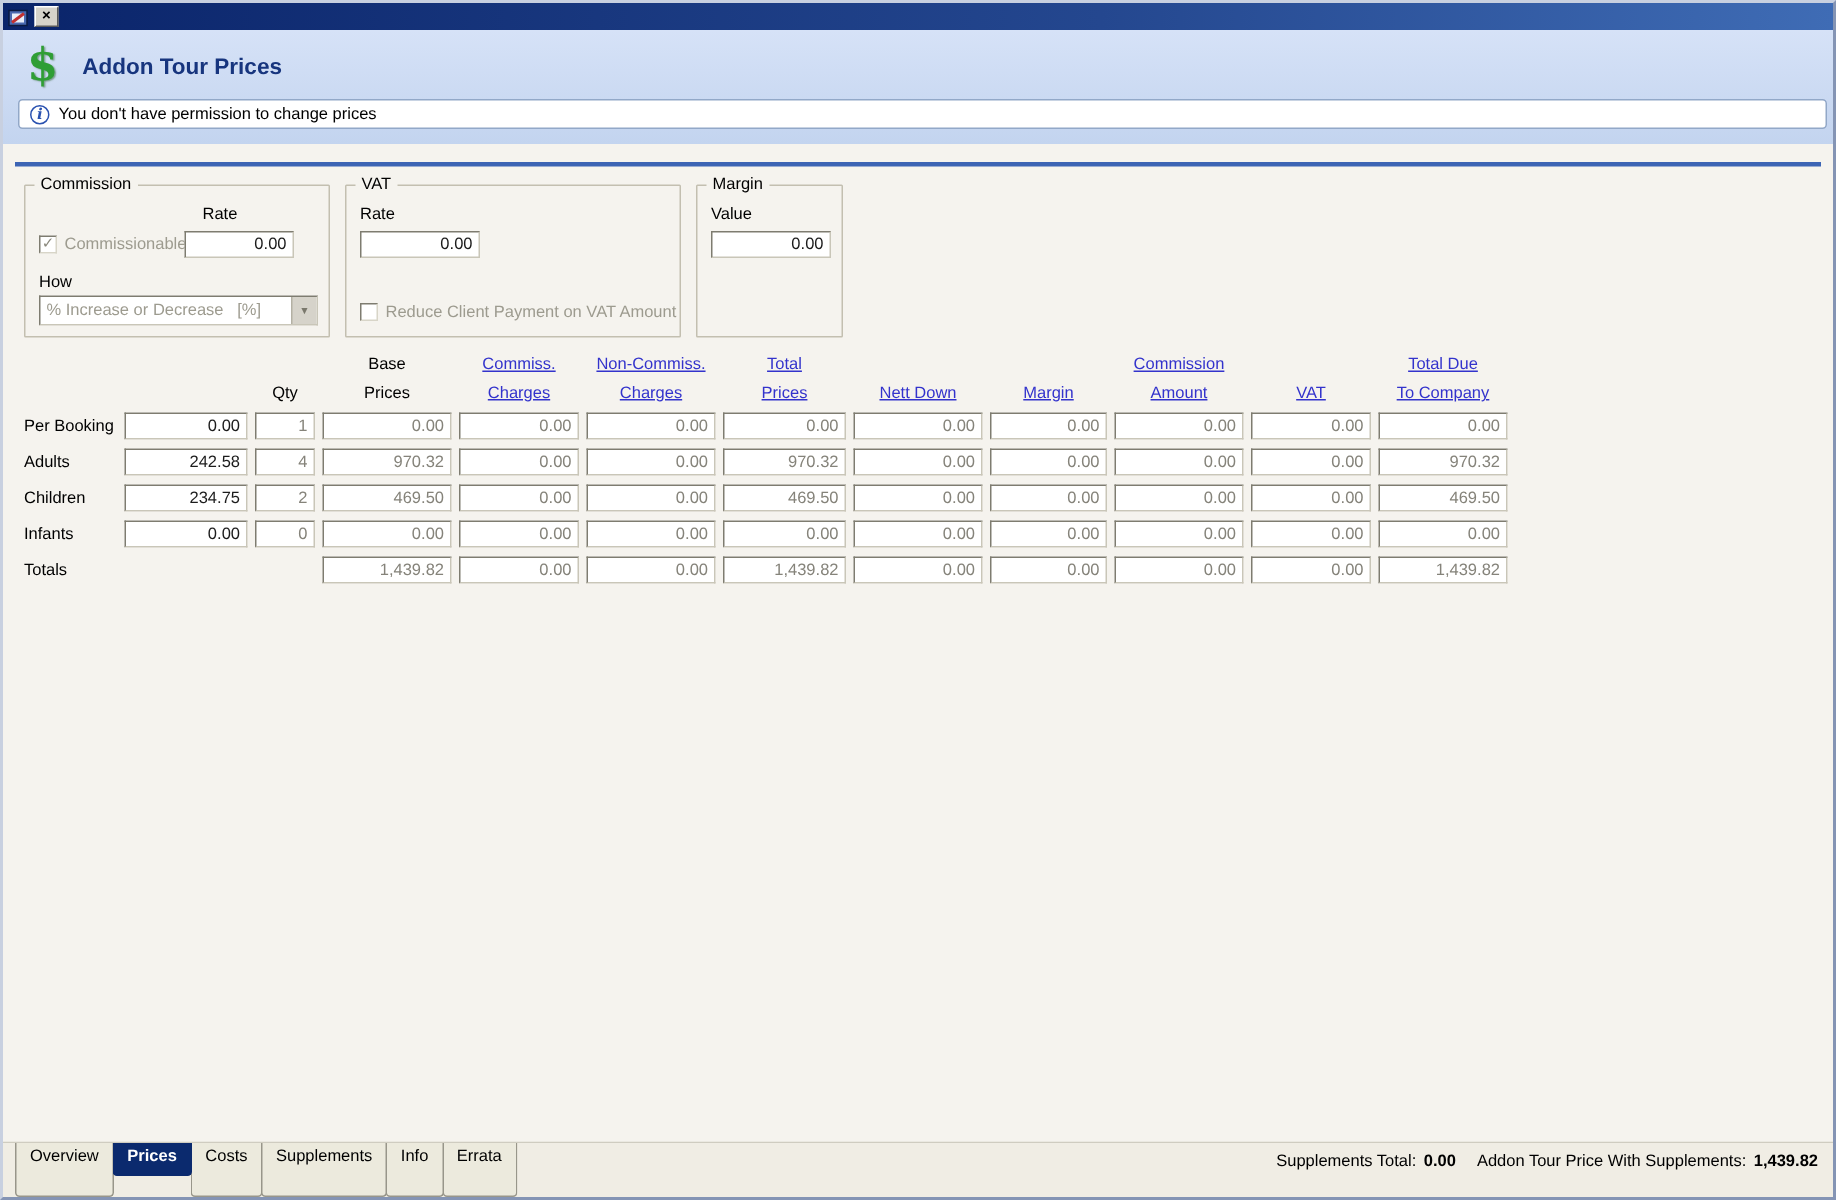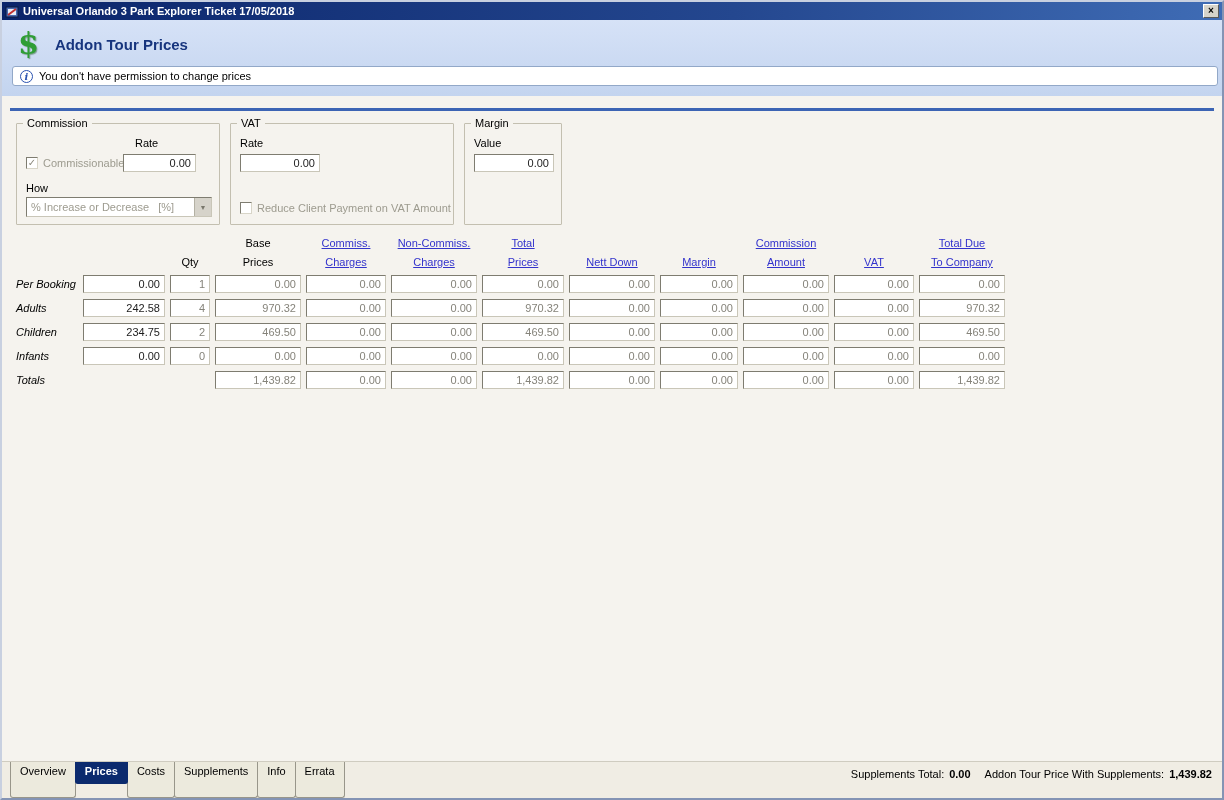--- a/index.html
+++ b/index.html
@@ -117,21 +117,21 @@
   }
   .summary-table {
     display: grid;
     grid-template-columns: 62px 82px 40px 86px 80px 86px 82px 86px 78px 86px 80px 86px;
     column-gap: 5px; row-gap: 6px;
     align-items: center;
     margin: 12px 0 0 14px;
   }
   .th { text-align: center; line-height: 13px; color: #000; }
   .th.link { color: #3333cc; text-decoration: underline; cursor: pointer; }
-  .rl { color: #000; white-space: nowrap; font-style: italic; }
+  .rl { color: #000; white-space: nowrap; }
   
   .tabbar {
     flex: 0 0 26px;
     border-top: 1px solid #cfccc0;
     background: #f0ede4;
     display: flex; justify-content: space-between; align-items: flex-start;
     padding: 0 10px 0 8px;
   }
   .tabs { display: flex; align-items: flex-start; }
   .tab {
@@ -157,21 +157,20 @@
 <div class="window">
 
   <div class="titlebar">
     <span class="win-icon">
       <svg width="14" height="13" viewBox="0 0 14 13">
         <rect x="1" y="2" width="12" height="10" fill="#4a6ab0" stroke="#0a1a40" stroke-width="1"></rect>
         <rect x="3" y="4" width="8" height="6" fill="#e8eef8"></rect>
         <path d="M3 10 L11 4" stroke="#c03030" stroke-width="2"></path>
       </svg>
     </span>
-    <span class="win-title">Universal Orlando 3 Park Explorer Ticket 17/05/2018</span>
     <span class="close-btn">
       <span>×</span>
     </span>
   </div>
 
   <div class="header">
     <div class="header-left">
       <div class="header-title-row">
         <span class="dollar-icon">$</span>
         <span class="page-title">Addon Tour Prices</span>

